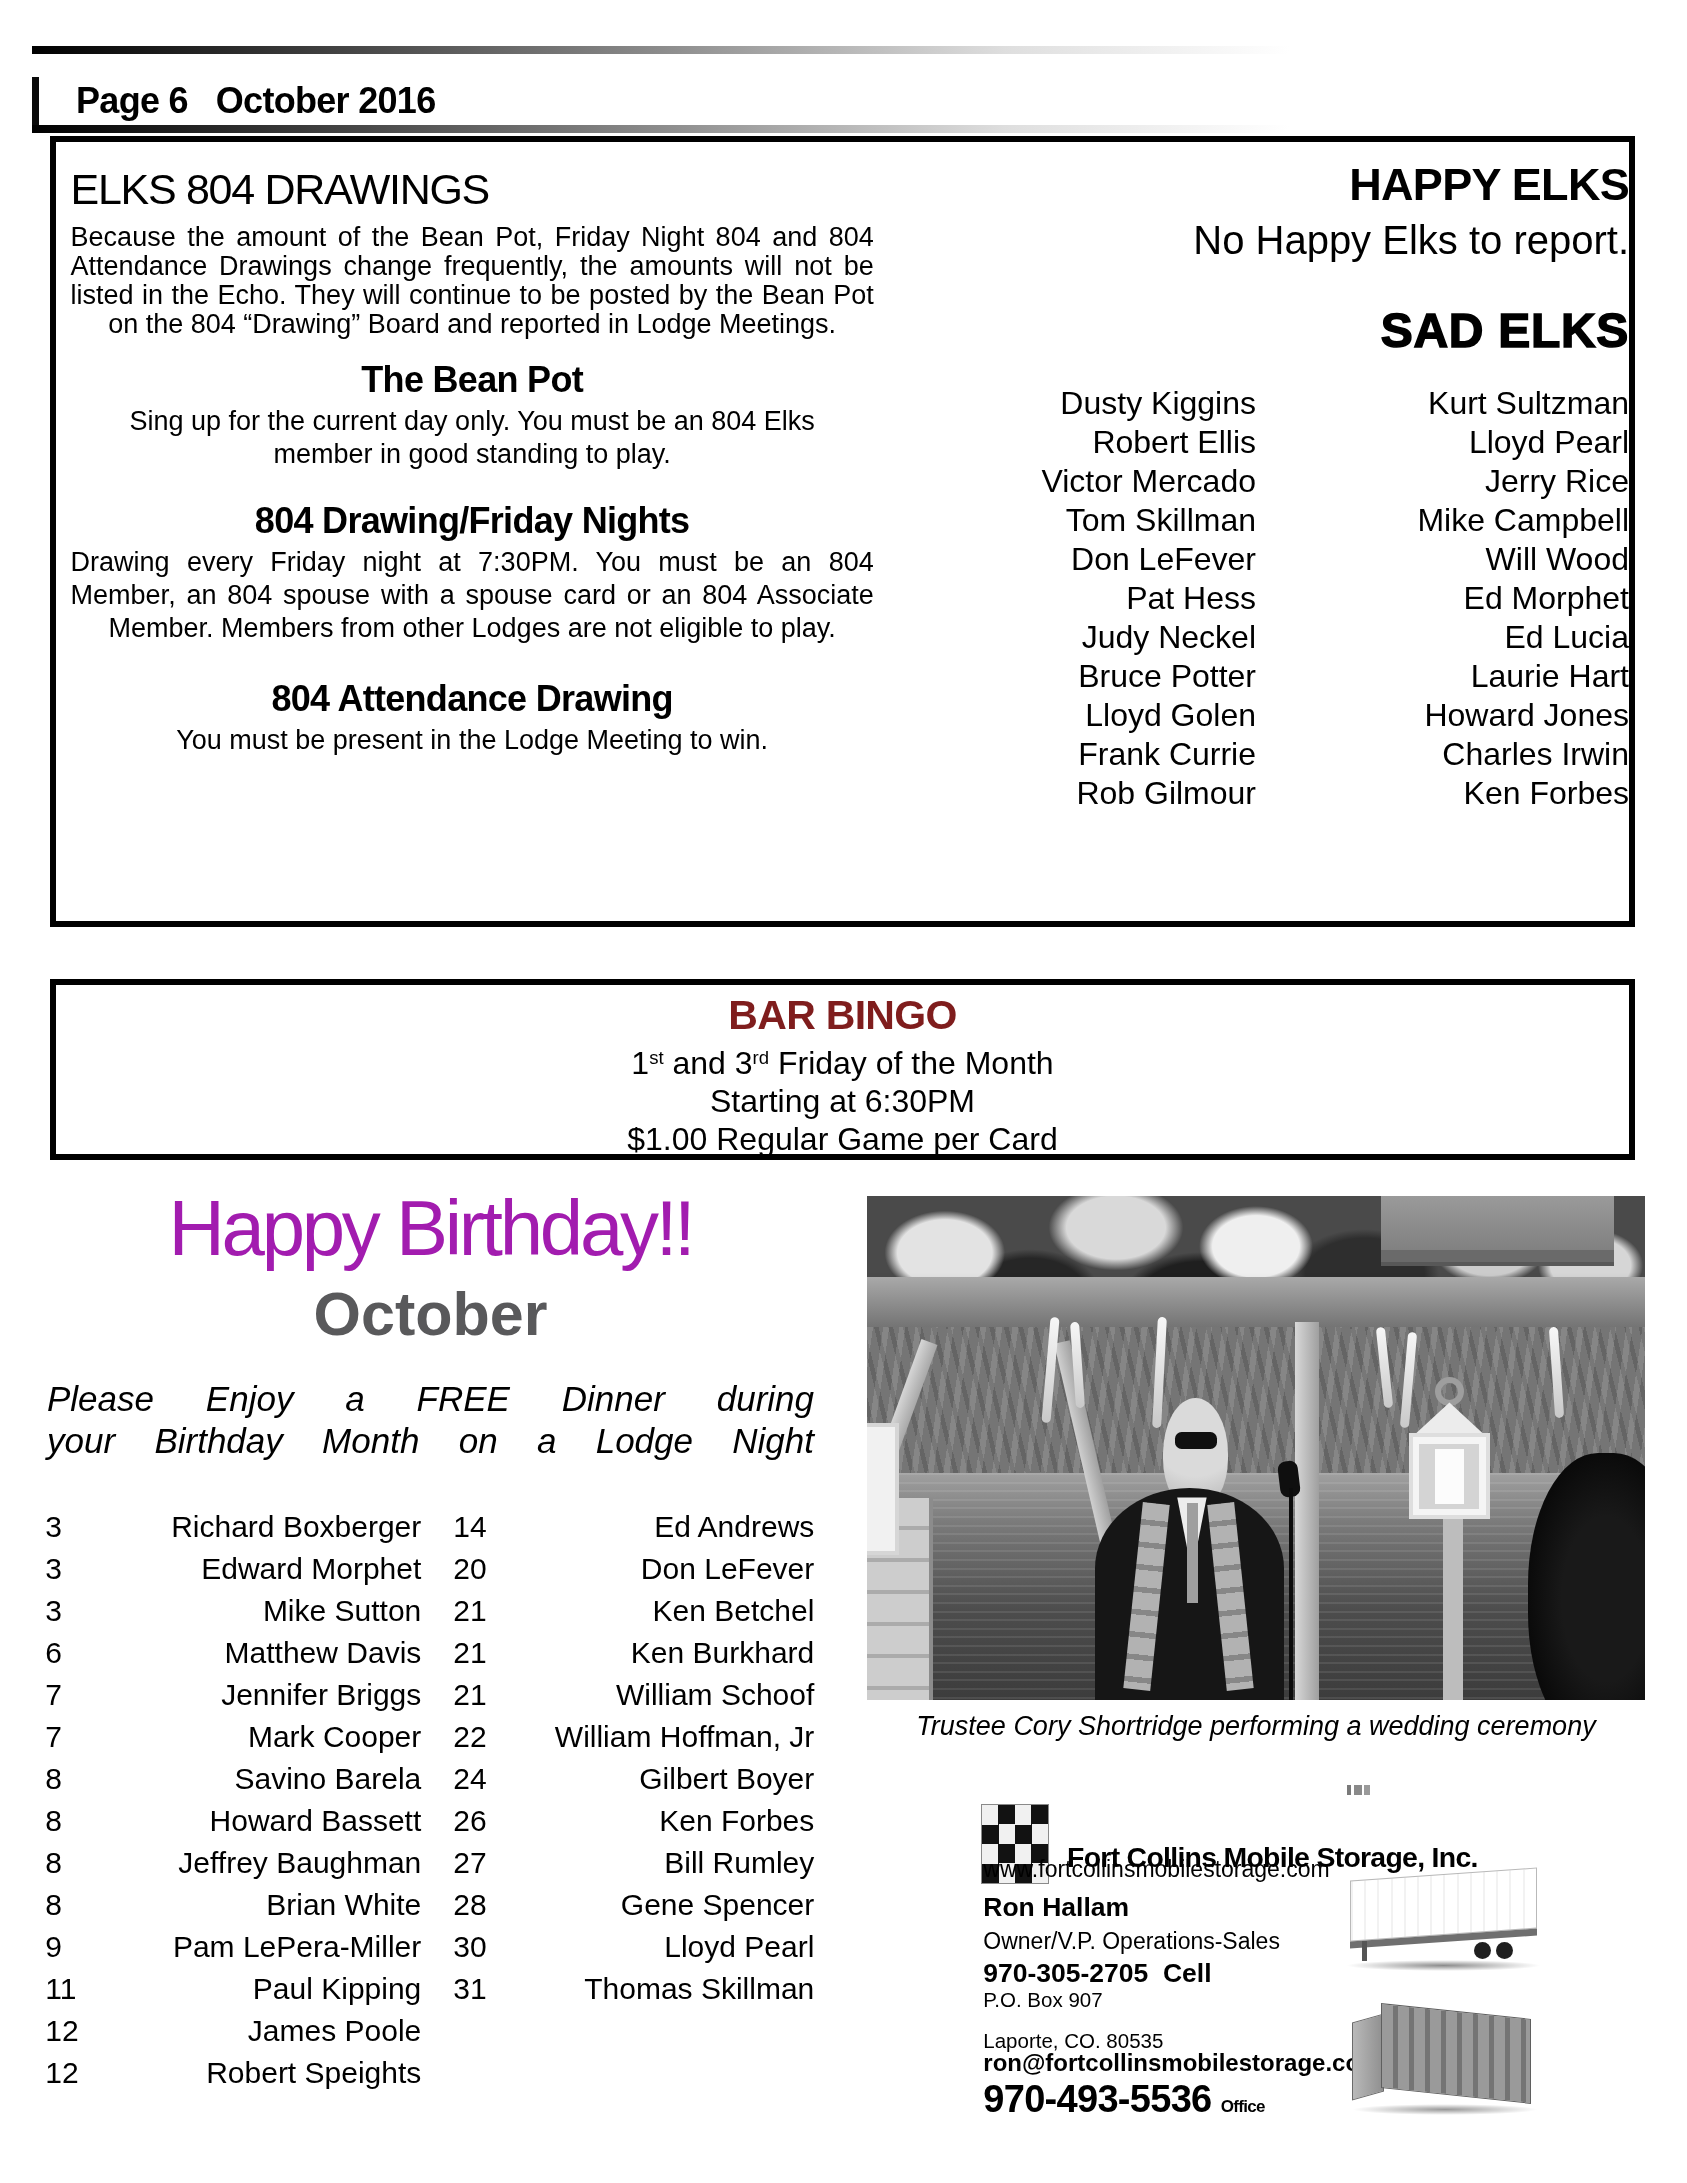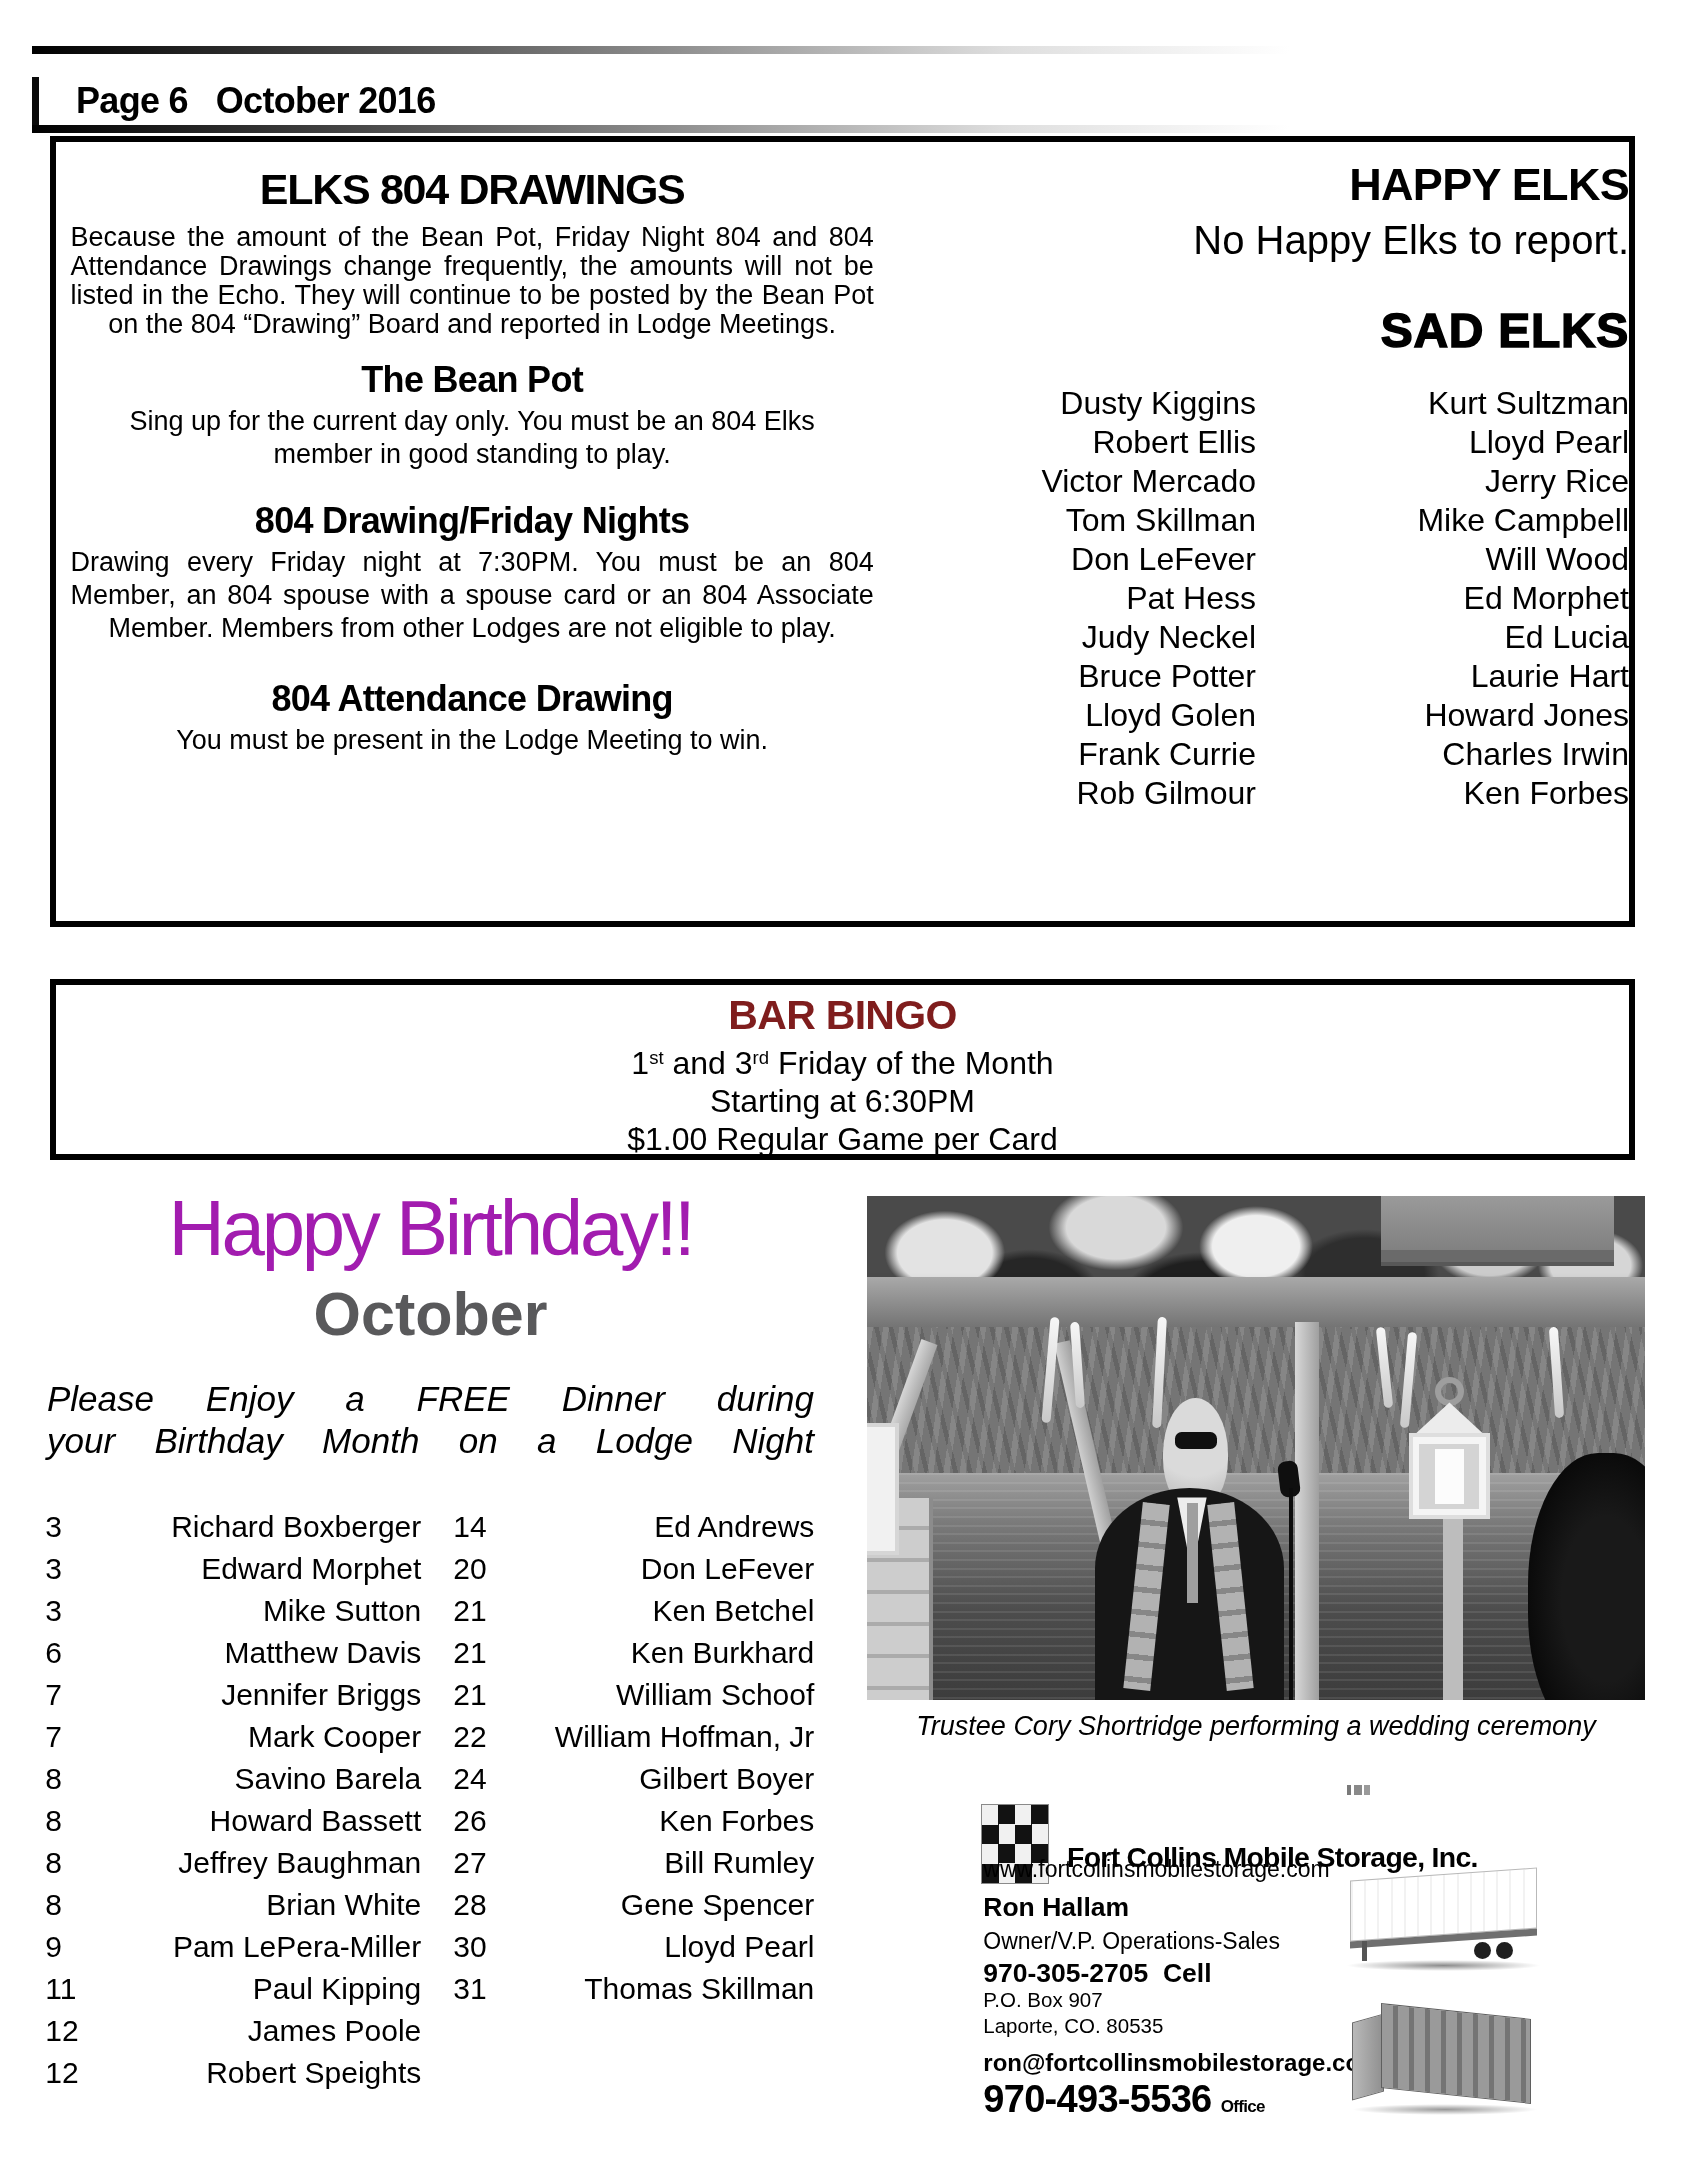--- a/index.html
+++ b/index.html
@@ -16,21 +16,21 @@
   .mast-row{border-left:7.3px solid #0a0a0a;height:48px;display:flex;align-items:center;padding-left:37px;margin-top:23px;}
   .mast-title{font-size:36px;font-weight:bold;white-space:pre;letter-spacing:-0.7px;}
 
   
   .box{position:absolute;left:50px;width:1585px;border:6px solid #000;background:#fff;box-sizing:border-box;}
   .box1{top:136px;height:791px;display:flex;}
   .box2{top:979px;height:181px;text-align:center;padding-top:6.6px;}
 
   
   .col-left{width:827px;padding:22.5px 9.3px 0 14.6px;box-sizing:border-box;}
-  .title-lg{font-size:43px;font-weight:bold;text-align:center;letter-spacing:-1.3px;margin:0;}
+  .title-lg{font-size:43px;font-weight:normal;text-align:left;letter-spacing:-1.3px;margin:0;}
   .intro{font-size:27px;line-height:29px;text-align:justify;text-align-last:center;margin:9.3px 0 0 0;}
   .sub{font-size:36px;font-weight:bold;text-align:center;margin:0;letter-spacing:-0.7px;}
   .m1{margin-top:20px;} .m2{margin-top:29px;} .m3{margin-top:33px;}
   .body{font-size:27px;line-height:33px;margin:4px 0 0 0;}
   .center{text-align:center;}
   .just{text-align:justify;text-align-last:center;}
   .pad-sm{padding:0 42px;}
 
   
   .col-right{flex:1;text-align:right;padding-top:17px;}
@@ -121,21 +121,21 @@
     background:linear-gradient(90deg,#7a7a7a 0 4px,transparent 4px 6.6px,#8a8a8a 6.6px 14.6px,transparent 14.6px 17px,#9a9a9a 17px);}
   .checker{position:absolute;left:0;top:18.5px;width:66px;height:78px;
     background:repeating-conic-gradient(#121212 0% 25%, #f1f1f1 25% 50%);background-size:33px 39px;outline:0.7px solid #8a8a8a;}
   .ad-company{position:absolute;left:85px;top:26.5px;font-size:28.4px;font-weight:bold;white-space:nowrap;letter-spacing:-0.7px;}
   .ad-web{position:absolute;left:1.3px;top:70px;font-size:23px;}
   .ad-name{position:absolute;left:1.3px;top:106px;font-size:26.5px;font-weight:bold;}
   .ad-title{position:absolute;left:1.3px;top:142px;font-size:23px;}
   .ad-cell{position:absolute;left:1.3px;top:172px;font-size:26.5px;font-weight:bold;}
   .ad-cell .lbl{margin-left:14.6px;}
   .ad-addr1{position:absolute;left:1.3px;top:202px;font-size:20.5px;}
-  .ad-addr2{position:absolute;left:1.3px;top:228px;font-size:20.5px;}
+  .ad-addr2{position:absolute;left:1.3px;top:243px;font-size:20.5px;}
   .ad-email{position:absolute;left:1.3px;top:263px;font-size:24px;font-weight:bold;}
   .ad-office{position:absolute;left:1.3px;top:292px;font-size:38px;font-weight:bold;letter-spacing:-0.7px;}
   .ad-office .lbl{font-size:17px;margin-left:9.3px;}
 
   .trailer{position:absolute;left:357px;top:85px;width:198px;height:103px;}
   .trailer div{position:absolute;}
   .tr-body{left:10.6px;top:2.6px;right:0;height:61px;background:linear-gradient(100deg,#fcfcfc 55%,#dcdcdc);border:1.3px solid #b9b9b9;transform:skewY(-4deg);
     background-image:repeating-linear-gradient(90deg, rgba(0,0,0,.05) 0 2px, transparent 2px 13.2px);}
   .tr-rail{left:10.6px;top:64px;right:0;height:6.6px;background:#6f6f6f;transform:skewY(-4deg);}
   .tr-leg{left:22.5px;top:70px;width:5.3px;height:20px;background:#555;}

